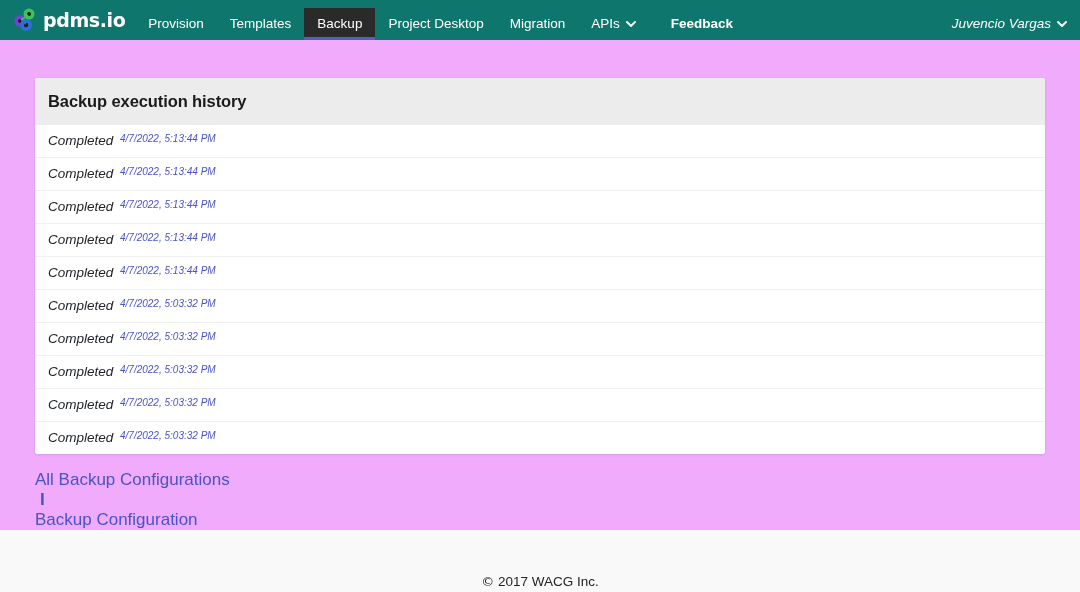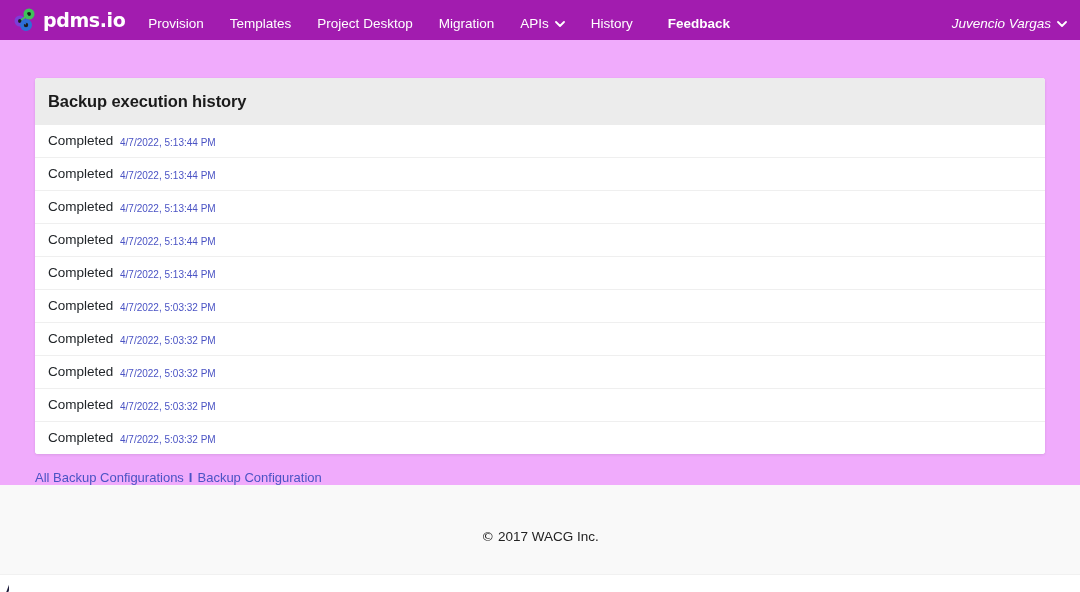--- a/index.html
+++ b/index.html
@@ -14,21 +14,21 @@
     font-family: "Liberation Sans", sans-serif;
     background: #ffffff;
     color: #212529;
     font-size: 14px;
     -webkit-font-smoothing: antialiased;
   }
 
   
   .navbar {
     height: 40px;
-    background: #a21caf;
+    background: #0f766e;
     display: flex;
     align-items: stretch;
     position: relative;
     z-index: 20;
   }
 
   .brand {
     display: flex;
     align-items: center;
     gap: 5px;
@@ -132,25 +132,26 @@
     color: #1b1b1b;
     letter-spacing: -0.1px;
   }
 
   .list {
     display: block;
   }
 
   .list-item {
     display: flex;
-    align-items: flex-end;
+    align-items: flex-start;
     padding: 8px 13px 9px 13px;
     border-top: 1px solid #efefef;
     background: #ffffff;
     min-height: 30px;
+    font-style: italic;
   }
   .list-item:first-child { border-top: none; }
 
   .item-status {
     color: #212529;
     font-size: 13.5px;
     width: 72px;
     flex: none;
   }
 
@@ -158,25 +159,26 @@
     color: #4a53c4;
     font-size: 10px;
     text-decoration: none;
     cursor: pointer;
   }
 
   
   .crumbs {
     margin-top: 16px;
     padding-left: 0px;
-    font-size: 13px;
+    font-size: 17px;
     color: #4a53c4;
     display: flex;
     align-items: baseline;
     gap: 0;
+    flex-direction: column;
   }
   .crumbs a {
     color: #4a53c4;
     text-decoration: none;
     cursor: pointer;
   }
   .crumb-sep {
     padding: 0 5px;
     color: #4a53c4;
     font-weight: bold;
@@ -239,41 +241,41 @@
   <div class="nav-items">
 
     <a class="nav-item">
       <span>Provision</span>
     </a>
 
     <a class="nav-item">
       <span>Templates</span>
     </a>
 
+    <a class="nav-item active">
+      <span>Backup</span>
+    </a>
 
     <a class="nav-item">
       <span>Project Desktop</span>
     </a>
 
     <a class="nav-item">
       <span>Migration</span>
     </a>
 
     <a class="nav-item">
       <span>APIs</span>
       <span class="caret">
         <svg width="10" height="10" viewBox="0 0 10 10" aria-hidden="true">
           <path d="M1 3 L5 7 L9 3" fill="none" stroke="#ffffff" stroke-width="1.8" stroke-linecap="round" stroke-linejoin="round"></path>
         </svg>
       </span>
     </a>
 
-    <a class="nav-item">
-      <span>History</span>
-    </a>
 
     <a class="nav-item bold">
       <span>Feedback</span>
     </a>
 
   </div>
 
   <div class="nav-right">
     <a class="nav-item">
       <span>Juvencio Vargas</span>

